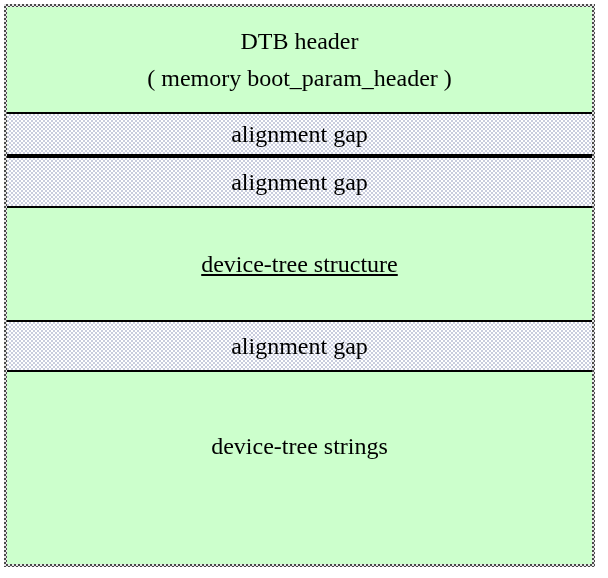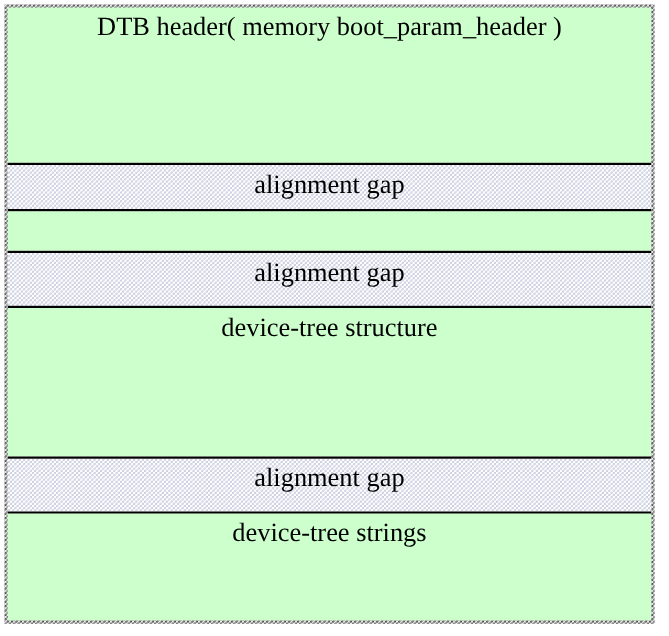--- a/index.html
+++ b/index.html
@@ -37,49 +37,48 @@
     width: 100%;
     height: 100%;
     box-sizing: border-box;
     display: flex;
     flex-direction: column;
     background: #ccffcc;
   }
   .row {
     box-sizing: border-box;
     display: flex;
-    flex-direction: row;
-    align-items: flex-start;
+    flex-direction: column;
+    align-items: center;
     justify-content: center;
     text-align: center;
     color: #000000;
     font-size: 24px;
     flex: 0 0 auto;
   }
   .section {
     background: #ccffcc;
   }
   .gap {
     background-color: #ffffff;
     background-image:
       linear-gradient(45deg, #c9cdde 25%, transparent 25%, transparent 75%, #c9cdde 75%),
       linear-gradient(45deg, #c9cdde 25%, transparent 25%, transparent 75%, #c9cdde 75%);
     background-size: 4px 4px;
     background-position: 0 0, 2px 2px;
     border-top: 2px solid #000000;
     border-bottom: 2px solid #000000;
-    margin-top: 36px;
   }
   .h-header  { height: 105px; }
   .h-gap1    { height: 44px;  }
   .h-mem     { height: 106px; }
   .h-gap2    { height: 52px;  }
-  .h-struct  { height: 99px;  }
+  .h-struct  { height: 112px; text-decoration: underline;  }
   .h-gap3    { height: 52px;  }
-  .h-strings { height: 92px;  }
+  .h-strings { height: 92px; margin-top: 28px;  }
   .line {
     line-height: 37px;
     white-space: pre;
   }
 </style>
 </head>
 <body>
 
 <div class="stage">
   <div class="diagram-border">

